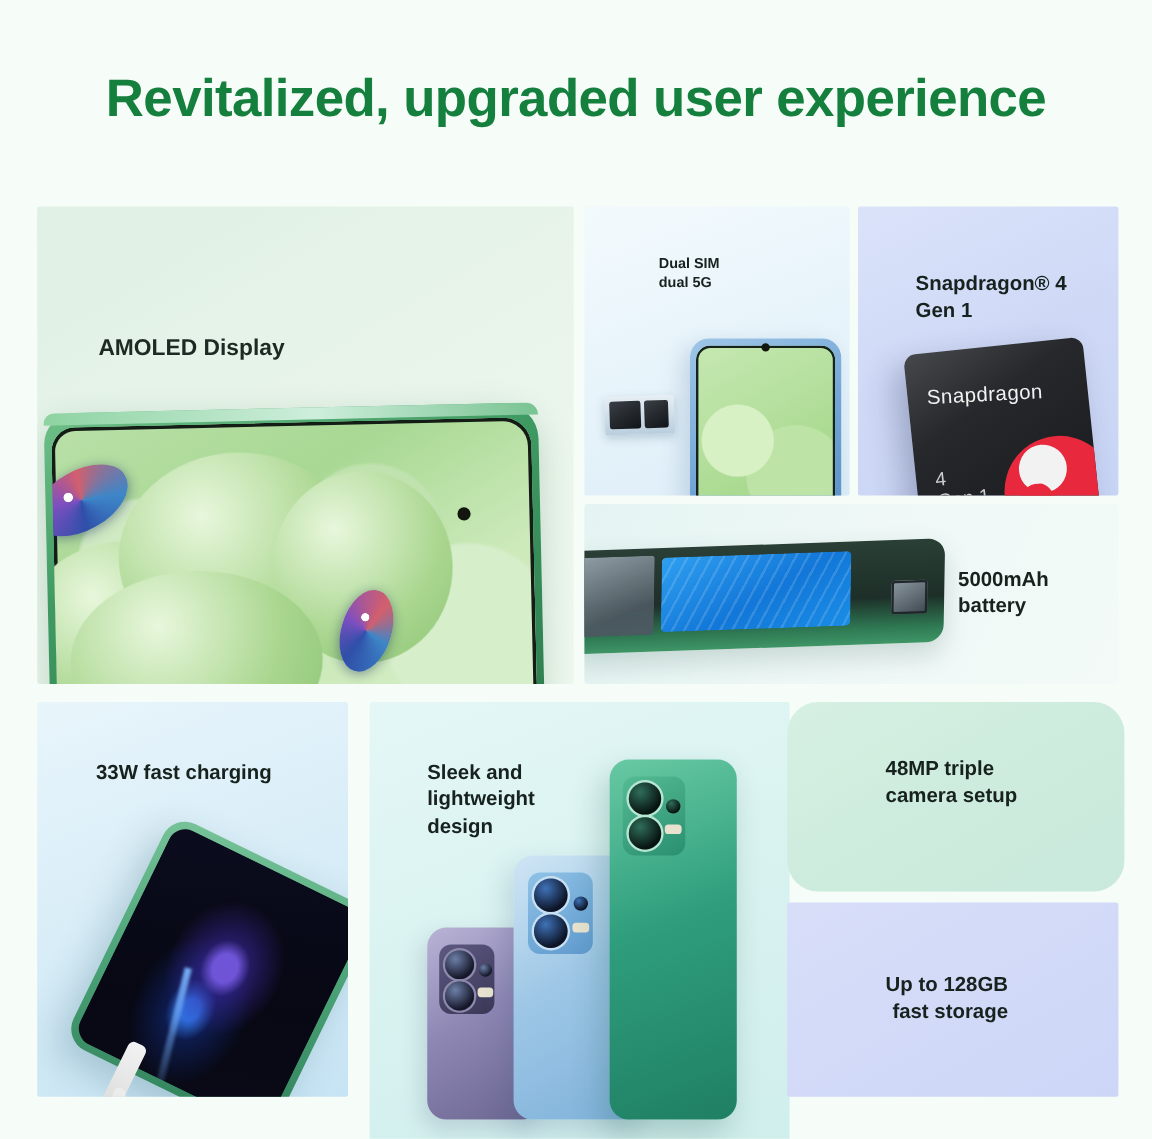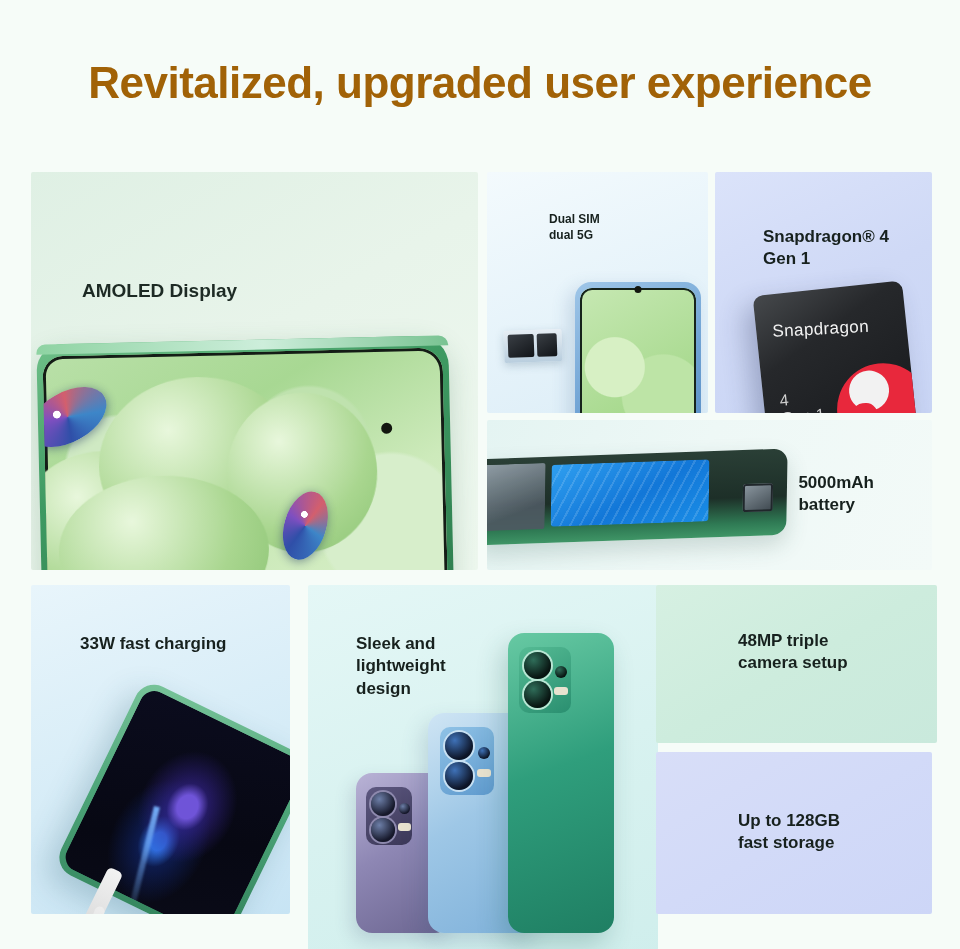--- a/index.html
+++ b/index.html
@@ -13,21 +13,21 @@
   }
 
   
   .page-title{
     position:absolute;
     left:0; top:58px; width:960px;
     text-align:center;
     font-size:44px;
     font-weight:700;
     letter-spacing:-0.5px;
-    color:#a16207;
+    color:#15803d;
     white-space:nowrap;
   }
 
   
   .panel{
     position:absolute;
     overflow:hidden;
     border-radius:2px;
   }
   .panel-label{
@@ -273,27 +273,29 @@
   .cam-island{
     position:absolute; border-radius:10px;
   }
   .cam-lens{ position:absolute; border-radius:50%; }
   .cam-flash{ position:absolute; border-radius:3px; background:#e8e2cf; }
 
   
   #panel-camera{
     left:656px; top:585px; width:281px; height:158px;
     background:linear-gradient(150deg,#d6f0e2 0%,#cdecdd 50%,#c9e9dc 100%);
+    border-radius:26px;
   }
   #camera-label{ left:82px; top:45px; font-size:17px; }
 
   
   #panel-storage{
     left:656px; top:752px; width:276px; height:162px;
     background:linear-gradient(150deg,#d8deF8 0%,#d2daf8 50%,#cdd6f7 100%);
+    text-align:right;
   }
   #storage-label{ left:82px; top:58px; font-size:17px; }
 </style>
 </head>
 <body>
 
 <h1 class="page-title">Revitalized, upgraded user experience</h1>
 
 <section class="panel" id="panel-display">
   <div id="display-sub">AMOLED Display</div>

